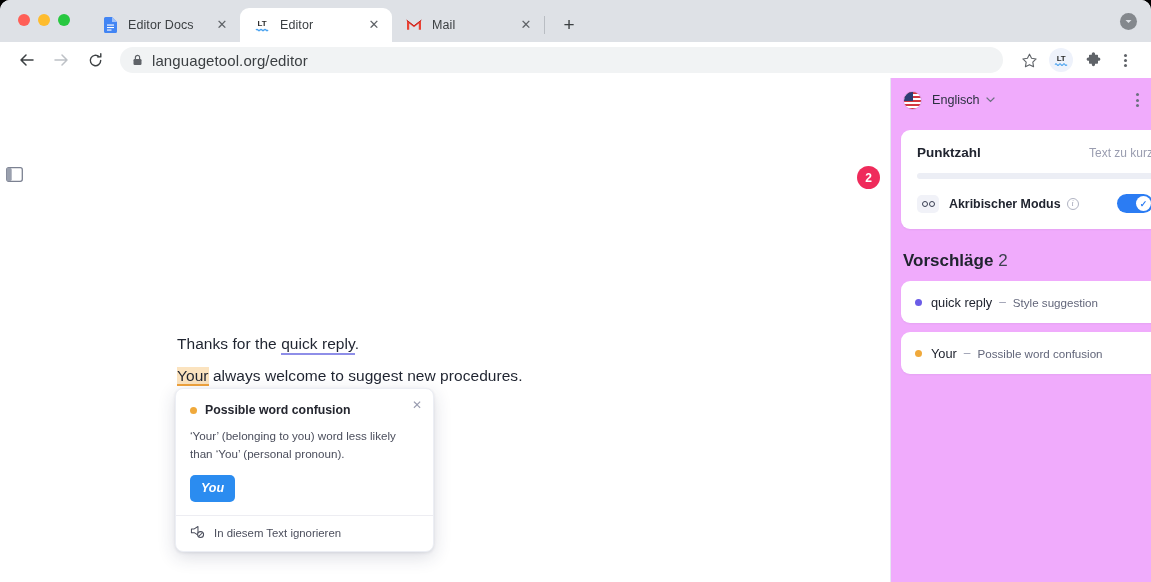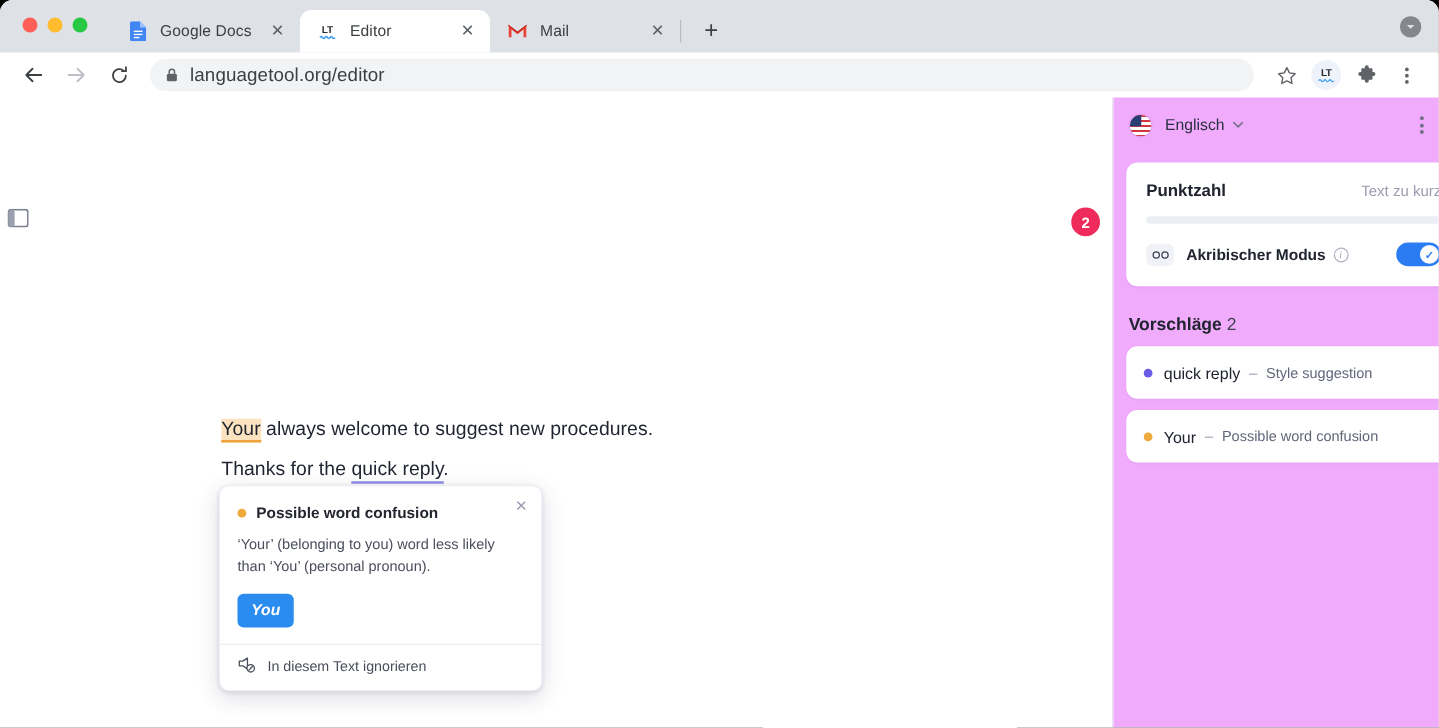--- a/index.html
+++ b/index.html
@@ -283,21 +283,21 @@
   .toggle .knob {
     position: absolute; right: 2px; top: 2px;
     width: 15px; height: 15px; border-radius: 50%;
     background: #ffffff;
     display:flex; align-items:center; justify-content:center;
     color: #2b7cf3; font-size: 9px; font-weight: bold;
   }
 
   .sugg-head {
     margin: 22px 0 10px 12px;
-    font-size: 14px; color: #20242f;
+    font-size: 17px; color: #20242f;
   }
   .sugg-head b { font-weight: bold; }
   .sugg-head span.count { color: #3d414f; font-weight: normal; }
 
   .sugg-card {
     margin: 0 0 9px 10px;
     width: 268px;
     background: #ffffff;
     border-radius: 9px;
     height: 42px;
@@ -327,21 +327,21 @@
       <div class="tab">
         <span class="favicon">
           <svg width="13" height="16" viewBox="0 0 13 16">
             <path d="M8 0H1.5A1.5 1.5 0 000 1.5v13A1.5 1.5 0 001.5 16h10a1.5 1.5 0 001.5-1.5V5z" fill="#4285f4"></path>
             <path d="M8 0l5 5H8z" fill="#a1c2fa"></path>
             <rect x="3" y="7.5" width="7" height="1.1" fill="#fff"></rect>
             <rect x="3" y="10" width="7" height="1.1" fill="#fff"></rect>
             <rect x="3" y="12.5" width="4.5" height="1.1" fill="#fff"></rect>
           </svg>
         </span>
-        <span class="tab-title">Google Docs</span>
+        <span class="tab-title">Editor Docs</span>
         <span class="tab-close">✕</span>
       </div>
 
       <div class="tab active">
         <span class="favicon">
           <svg width="16" height="16" viewBox="0 0 16 16">
             <text x="8" y="9" font-size="8" font-weight="bold" text-anchor="middle" fill="#2b2b2b" font-family="Liberation Sans, sans-serif">LT</text>
             <path d="M2 13q1-1.4 2-0t2 0 2 0 2 0 2 0 2 0" stroke="#4aa3f0" stroke-width="1.3" fill="none"></path>
           </svg>
         </span>
@@ -434,22 +434,22 @@
         <svg width="17" height="15" viewBox="0 0 17 15">
           <rect x="0.7" y="0.7" width="15.6" height="13.6" rx="2" stroke="#7b8191" stroke-width="1.3" fill="none"></rect>
           <rect x="0.7" y="0.7" width="5" height="13.6" rx="2" fill="#9aa0ae"></rect>
         </svg>
       </div>
 
       <div class="badge-2">2</div>
 
 
       <div class="doc-text">
+        <div><span>Thanks for the </span><span class="u-style">quick reply</span><span>.</span></div>
         <div><span class="hl-confusion">Your</span><span> always welcome to suggest new procedures.</span></div>
-        <div><span>Thanks for the </span><span class="u-style">quick reply</span><span>.</span></div>
       </div>
 
       <div class="popcard">
         <div class="pc-body">
           <div class="pc-head">
             <span class="pc-bullet"></span>
             <span>Possible word confusion</span>
           </div>
           <div class="pc-close">✕</div>
           <div class="pc-desc">‘Your’ (belonging to you) word less likely than ‘You’ (personal pronoun).</div>

